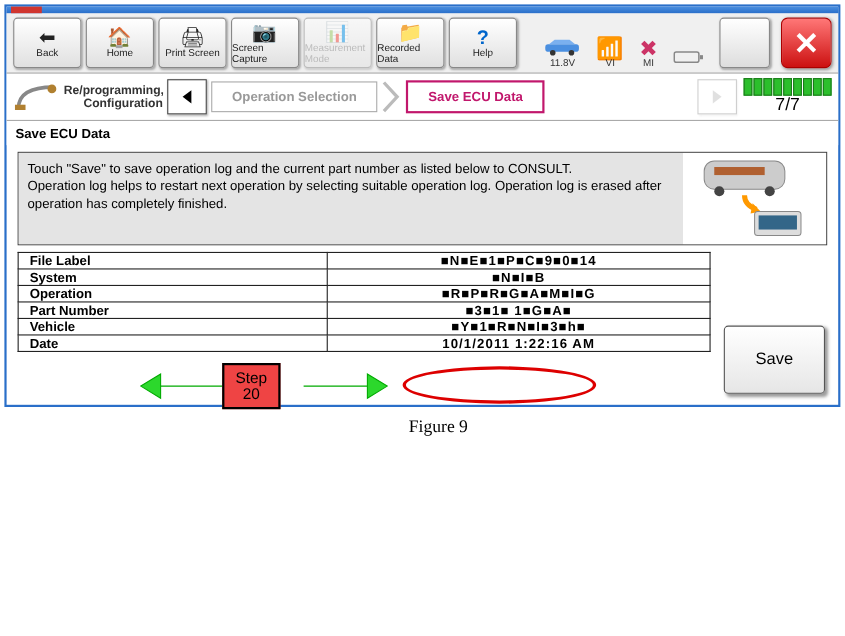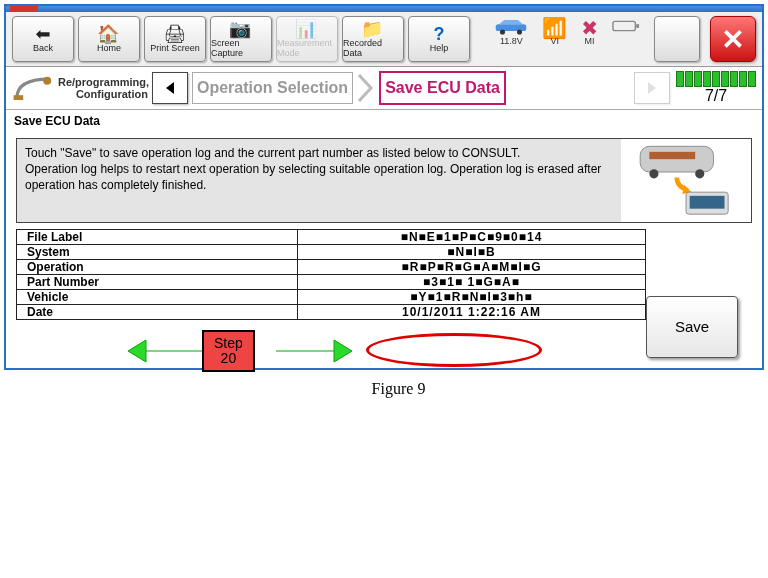--- a/index.html
+++ b/index.html
@@ -3,44 +3,44 @@
 <meta charset="utf-8">
 <style>
 body { margin: 0; font-family: Arial, sans-serif; font-size: 12px; background: #fff; width: 768px; }
 .outer { border: 2px solid #2a6fc9; margin: 4px; background: #fff; padding-bottom:10px;}
 .titlebar { height: 6px; background: linear-gradient(to bottom, #4a8fe0, #2a6fc9); position:relative;}
 .titlebar .red { position:absolute; left:4px; top:0; width:28px; height:6px; background:#d0352f;}
 .toolbar { display:flex; align-items:center; padding:4px 6px; gap:4px; border-bottom:1px solid #999; background:#f0f0f0;}
 .tbtn { width:60px; height:44px; border:1px solid #888; border-radius:4px; background:linear-gradient(#fff,#e0e0e0); display:flex; flex-direction:column; align-items:center; justify-content:center; font-size:9px; color:#222; cursor:pointer; box-shadow: 1px 1px 2px rgba(0,0,0,.3);}
 .tbtn.disabled { opacity:.5; color:#888;}
 .tbtn .ico { font-size:18px; line-height:18px;}
-.status { display:flex; align-items:flex-start; gap:14px; margin-left:auto; font-size:9px; color:#333;}
+.status { display:flex; align-items:flex-end; gap:14px; margin-left:auto; font-size:9px; color:#333;}
 .status .item { display:flex; flex-direction:column; align-items:center;}
 .status svg, .status .glyph { height:20px;}
 .closebtn { width:44px; height:44px; border:1px solid #a00; border-radius:6px; background:linear-gradient(#f77,#c11); display:flex; align-items:center; justify-content:center; color:#fff; font-size:28px; font-weight:bold; margin-left:6px; box-shadow:1px 1px 3px rgba(0,0,0,.4);}
 .progressbox { width:44px; height:44px; border:1px solid #888; border-radius:4px; background:linear-gradient(#fff,#ddd); box-shadow:1px 1px 2px rgba(0,0,0,.3);}
 .breadcrumb { display:flex; align-items:center; padding:4px 6px; gap:4px; background:#fff; border-bottom:1px solid #aaa;}
 .bc-left { display:flex; align-items:center; gap:6px; font-size:11px; font-weight:bold; color:#333;text-align:right;}
 .bc-left svg { width:40px; height:28px;}
 .arrowbtn { width:34px; height:30px; border:1px solid #444; background:#fff; display:flex; align-items:center; justify-content:center; box-shadow:1px 1px 2px rgba(0,0,0,.3);}
-.bcstep { padding:6px 4px; border:1px solid #aaa; color:#999; font-weight:bold; font-size:16px; position:relative;}
+.bcstep { padding:6px 18px; border:1px solid #aaa; color:#999; font-weight:bold; font-size:12px; position:relative;}
 .bcstep.current { border:2px solid #c1176c; color:#c1176c;}
 .bcend { margin-left:auto; display:flex; align-items:center; gap:6px;}
 .prog { display:flex; flex-direction:column; align-items:center;}
 .progbar { display:flex; gap:1px;}
 .progbar span { width:6px; height:14px; background:#2cbf2c; border:1px solid #1a7a1a;}
 .subhead { padding:4px 8px; font-size:12px; font-weight:bold; background:#fff;}
 .instructions { display:flex; margin:6px 10px; border:1px solid #444;}
 .inst-text { flex:1; padding:6px 8px; background:#e4e4e4; font-size:12px; line-height:1.35;}
 .inst-img { width:130px; display:flex; align-items:center; justify-content:center; background:#fff;}
 .datatable { margin:6px 10px 0 10px; border:1px solid #222; border-collapse:collapse; width:630px;}
 .datatable td { border:1px solid #222; padding:0 10px; font-size:12px;}
 .datatable td:first-child { width:260px; font-weight:bold; background:#fff;}
 .datatable td:last-child { text-align:center; font-weight:bold; letter-spacing:1px;}
-.savebox { display:flex; justify-content:flex-end; margin:0 24px;}
+.savebox { display:flex; justify-content:flex-end; margin:0 12px;}
 .savebtn { width:90px; height:60px; border:1px solid #555; border-radius:4px; background:linear-gradient(#fff,#e6e6e6); box-shadow:2px 2px 3px rgba(0,0,0,.4); display:flex; align-items:center; justify-content:center; font-size:15px; margin-top:-30px;}
 .figcap { text-align:center; font-size:16px; margin-top:10px; font-family:'Times New Roman', serif;margin-left:29px;}
 .overlay { position:absolute; pointer-events:none; }
 .step-label { position:absolute; border:2px solid #000; background:#ef4444; padding:4px 10px; font-size:14px; text-align:center; font-weight:normal; line-height:1.1;}
 .redoval { position:absolute; border:3px solid #d00; border-radius:50%; }
 .tablewrap { position:relative; margin:6px 0;}
 </style>
 </head>
 <body>
 

